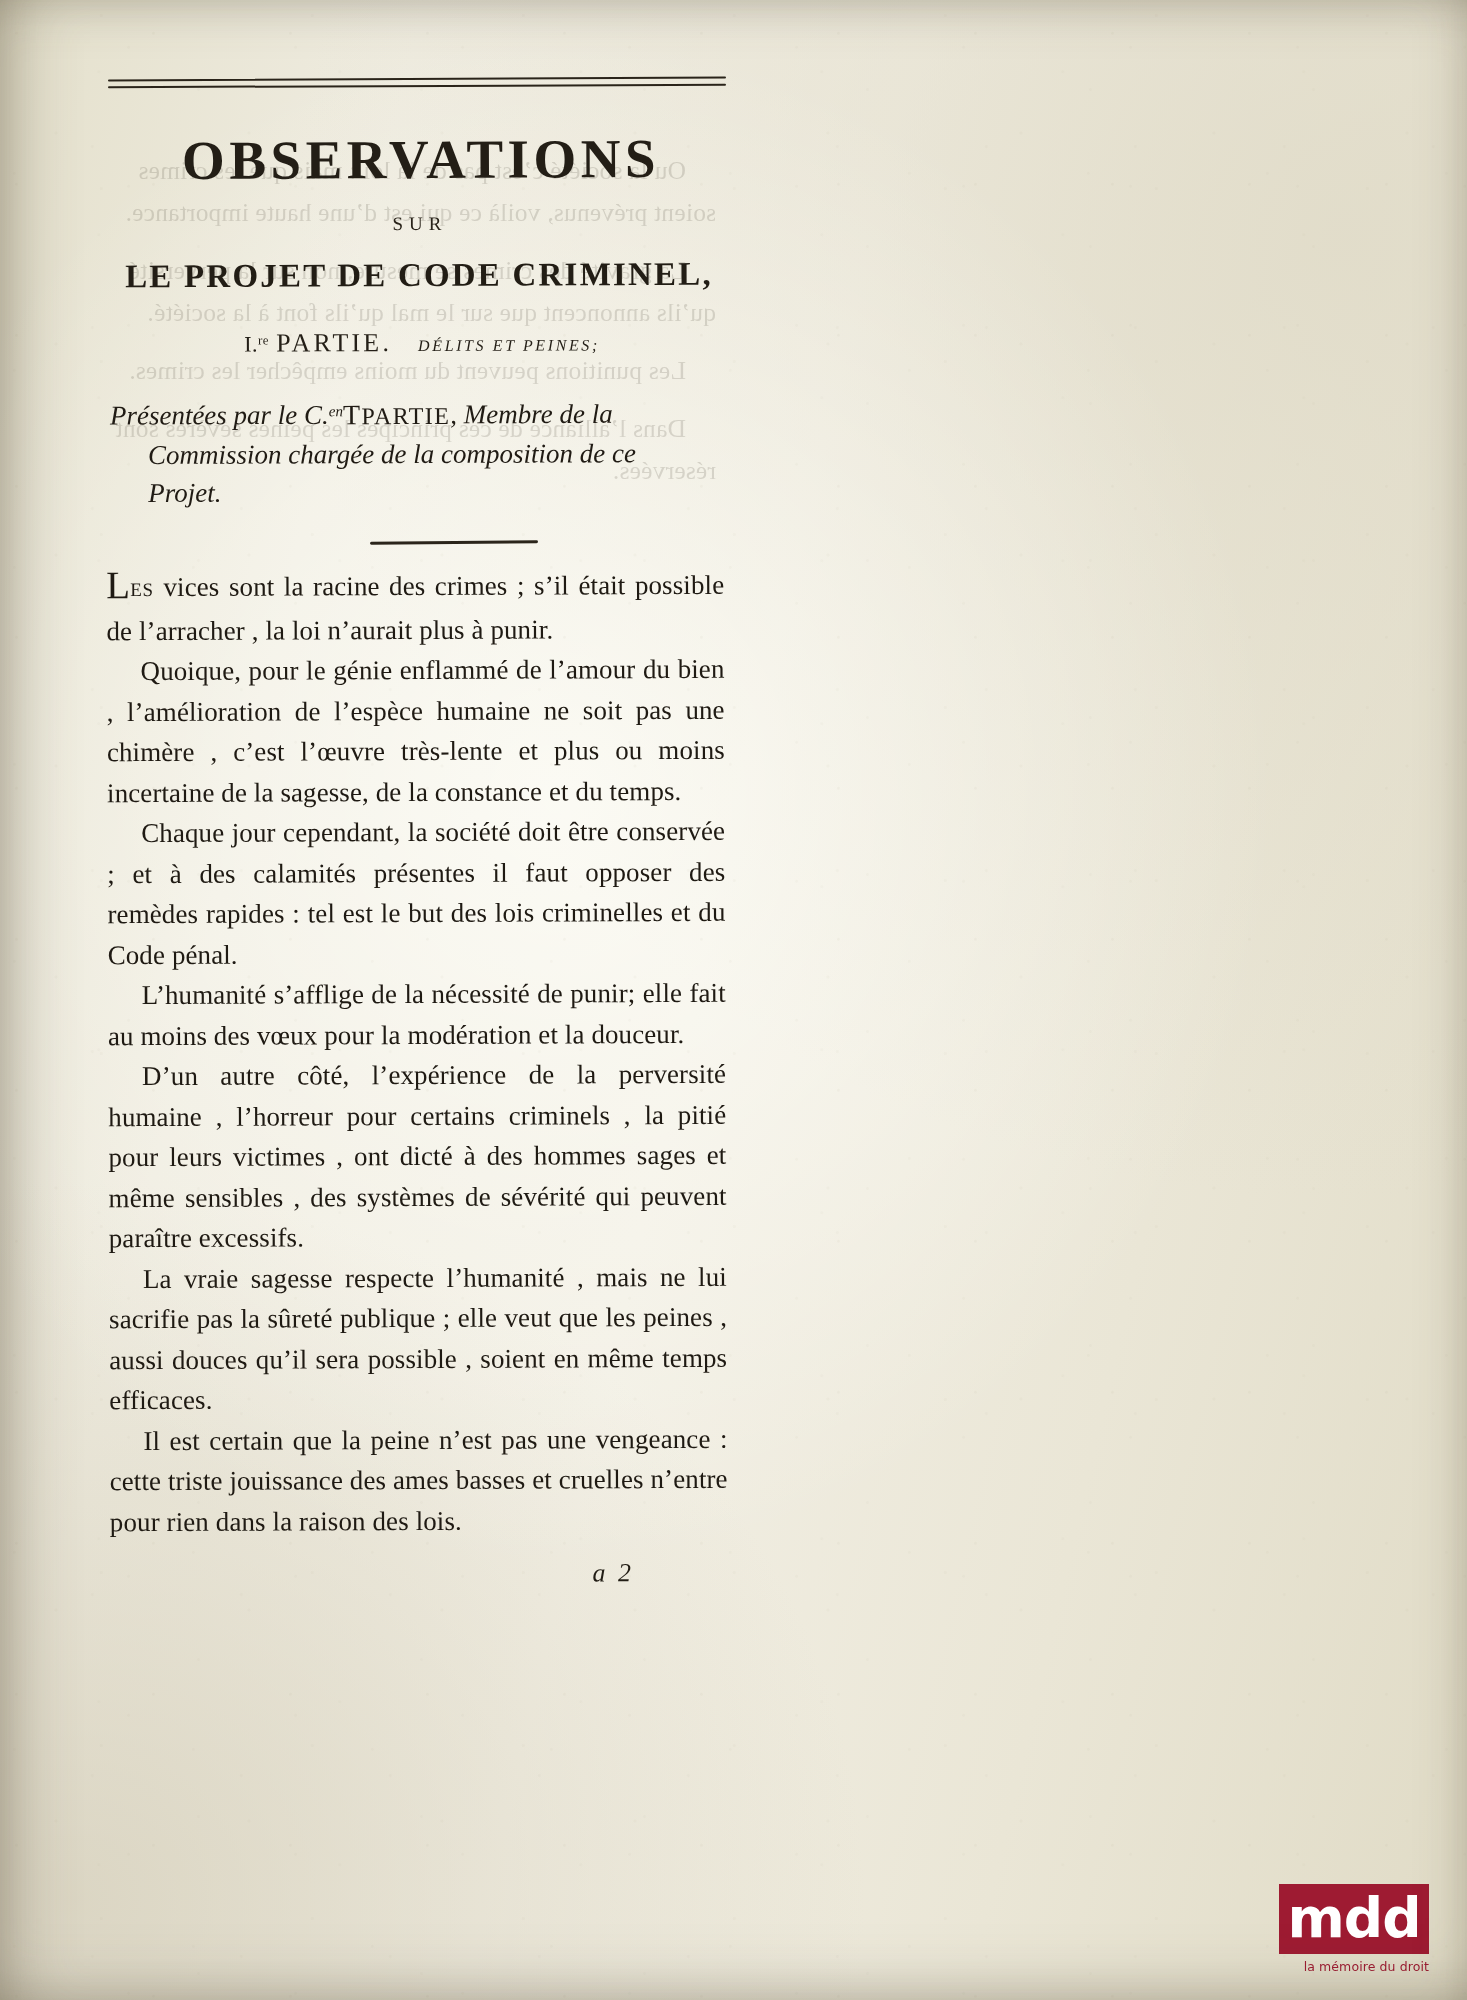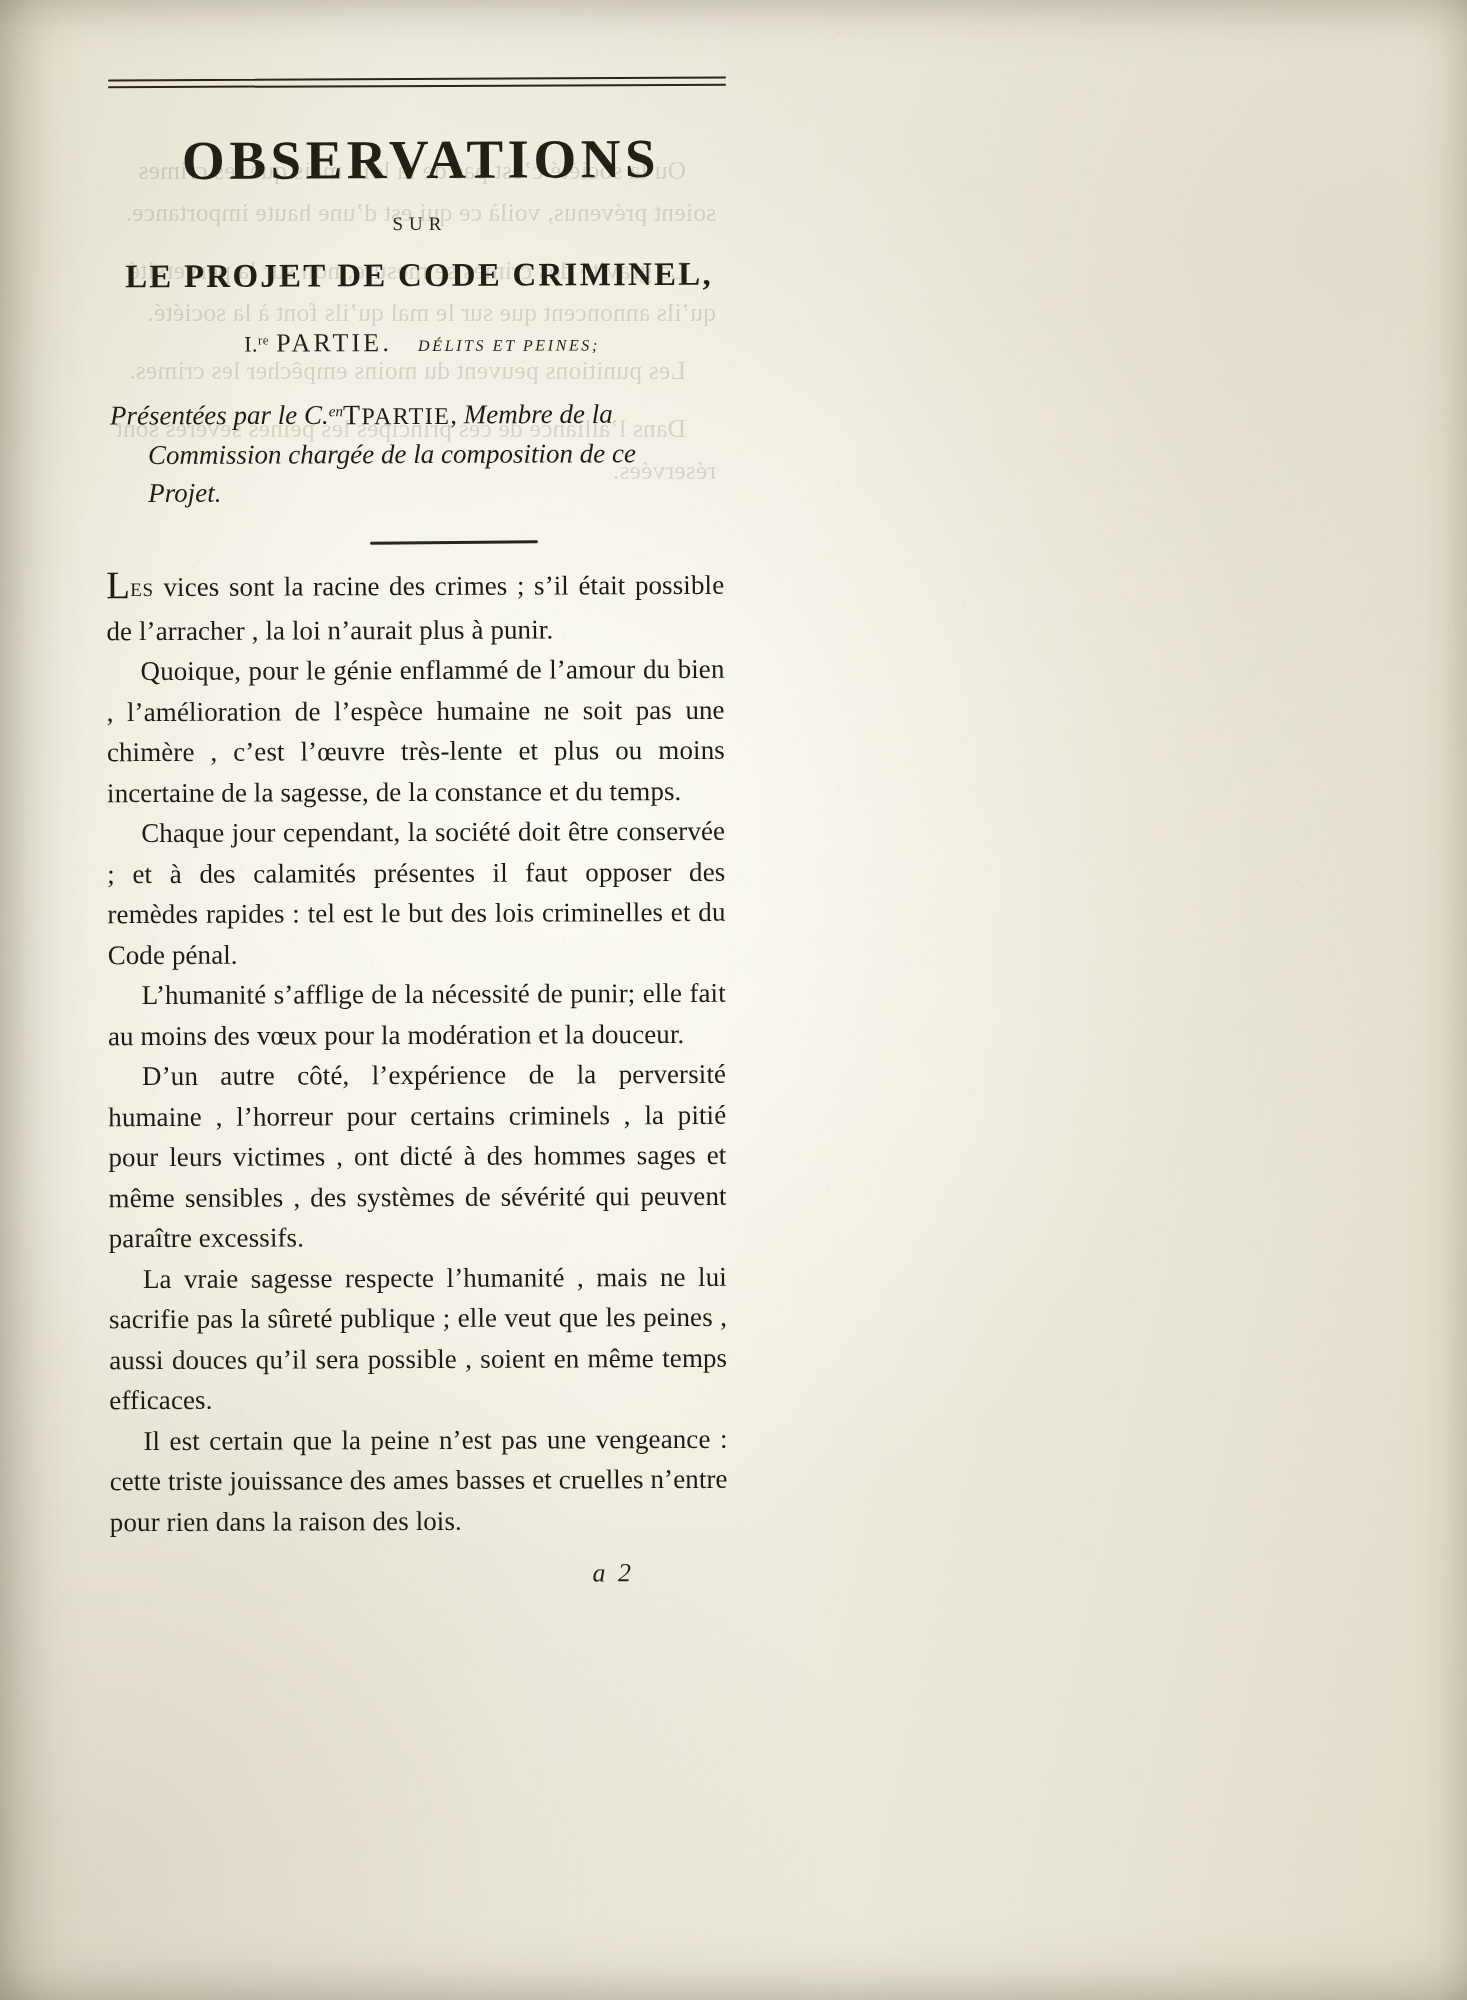--- a/index.html
+++ b/index.html
@@ -289,15 +289,19 @@
       <p>Chaque jour cependant, la société doit être conservée ; et à des calamités présentes il faut opposer des remèdes rapides : tel est le but des lois criminelles et du Code pénal.</p>
       <p>L’humanité s’afflige de la nécessité de punir; elle fait au moins des vœux pour la modération et la douceur.</p>
       <p>D’un autre côté, l’expérience de la perversité humaine , l’horreur pour certains criminels , la pitié pour leurs victimes , ont dicté à des hommes sages et même sensibles , des systèmes de sévérité qui peuvent paraître excessifs.</p>
       <p>La vraie sagesse respecte l’humanité , mais ne lui sacrifie pas la sûreté publique ; elle veut que les peines , aussi douces qu’il sera possible , soient en même temps efficaces.</p>
       <p>Il est certain que la peine n’est pas une vengeance : cette triste jouissance des ames basses et cruelles n’entre pour rien dans la raison des lois.</p>
     </div>
 
     <div class="signature-mark">a 2</div>
   </div>
 
+  <div id="publisher-logo">
+    <span id="logo-mark">mdd</span>
+    <span id="logo-tagline">la mémoire du droit</span>
+  </div>
 
   <div id="edge-shade"></div>
 </div>
 
 </body></html>

